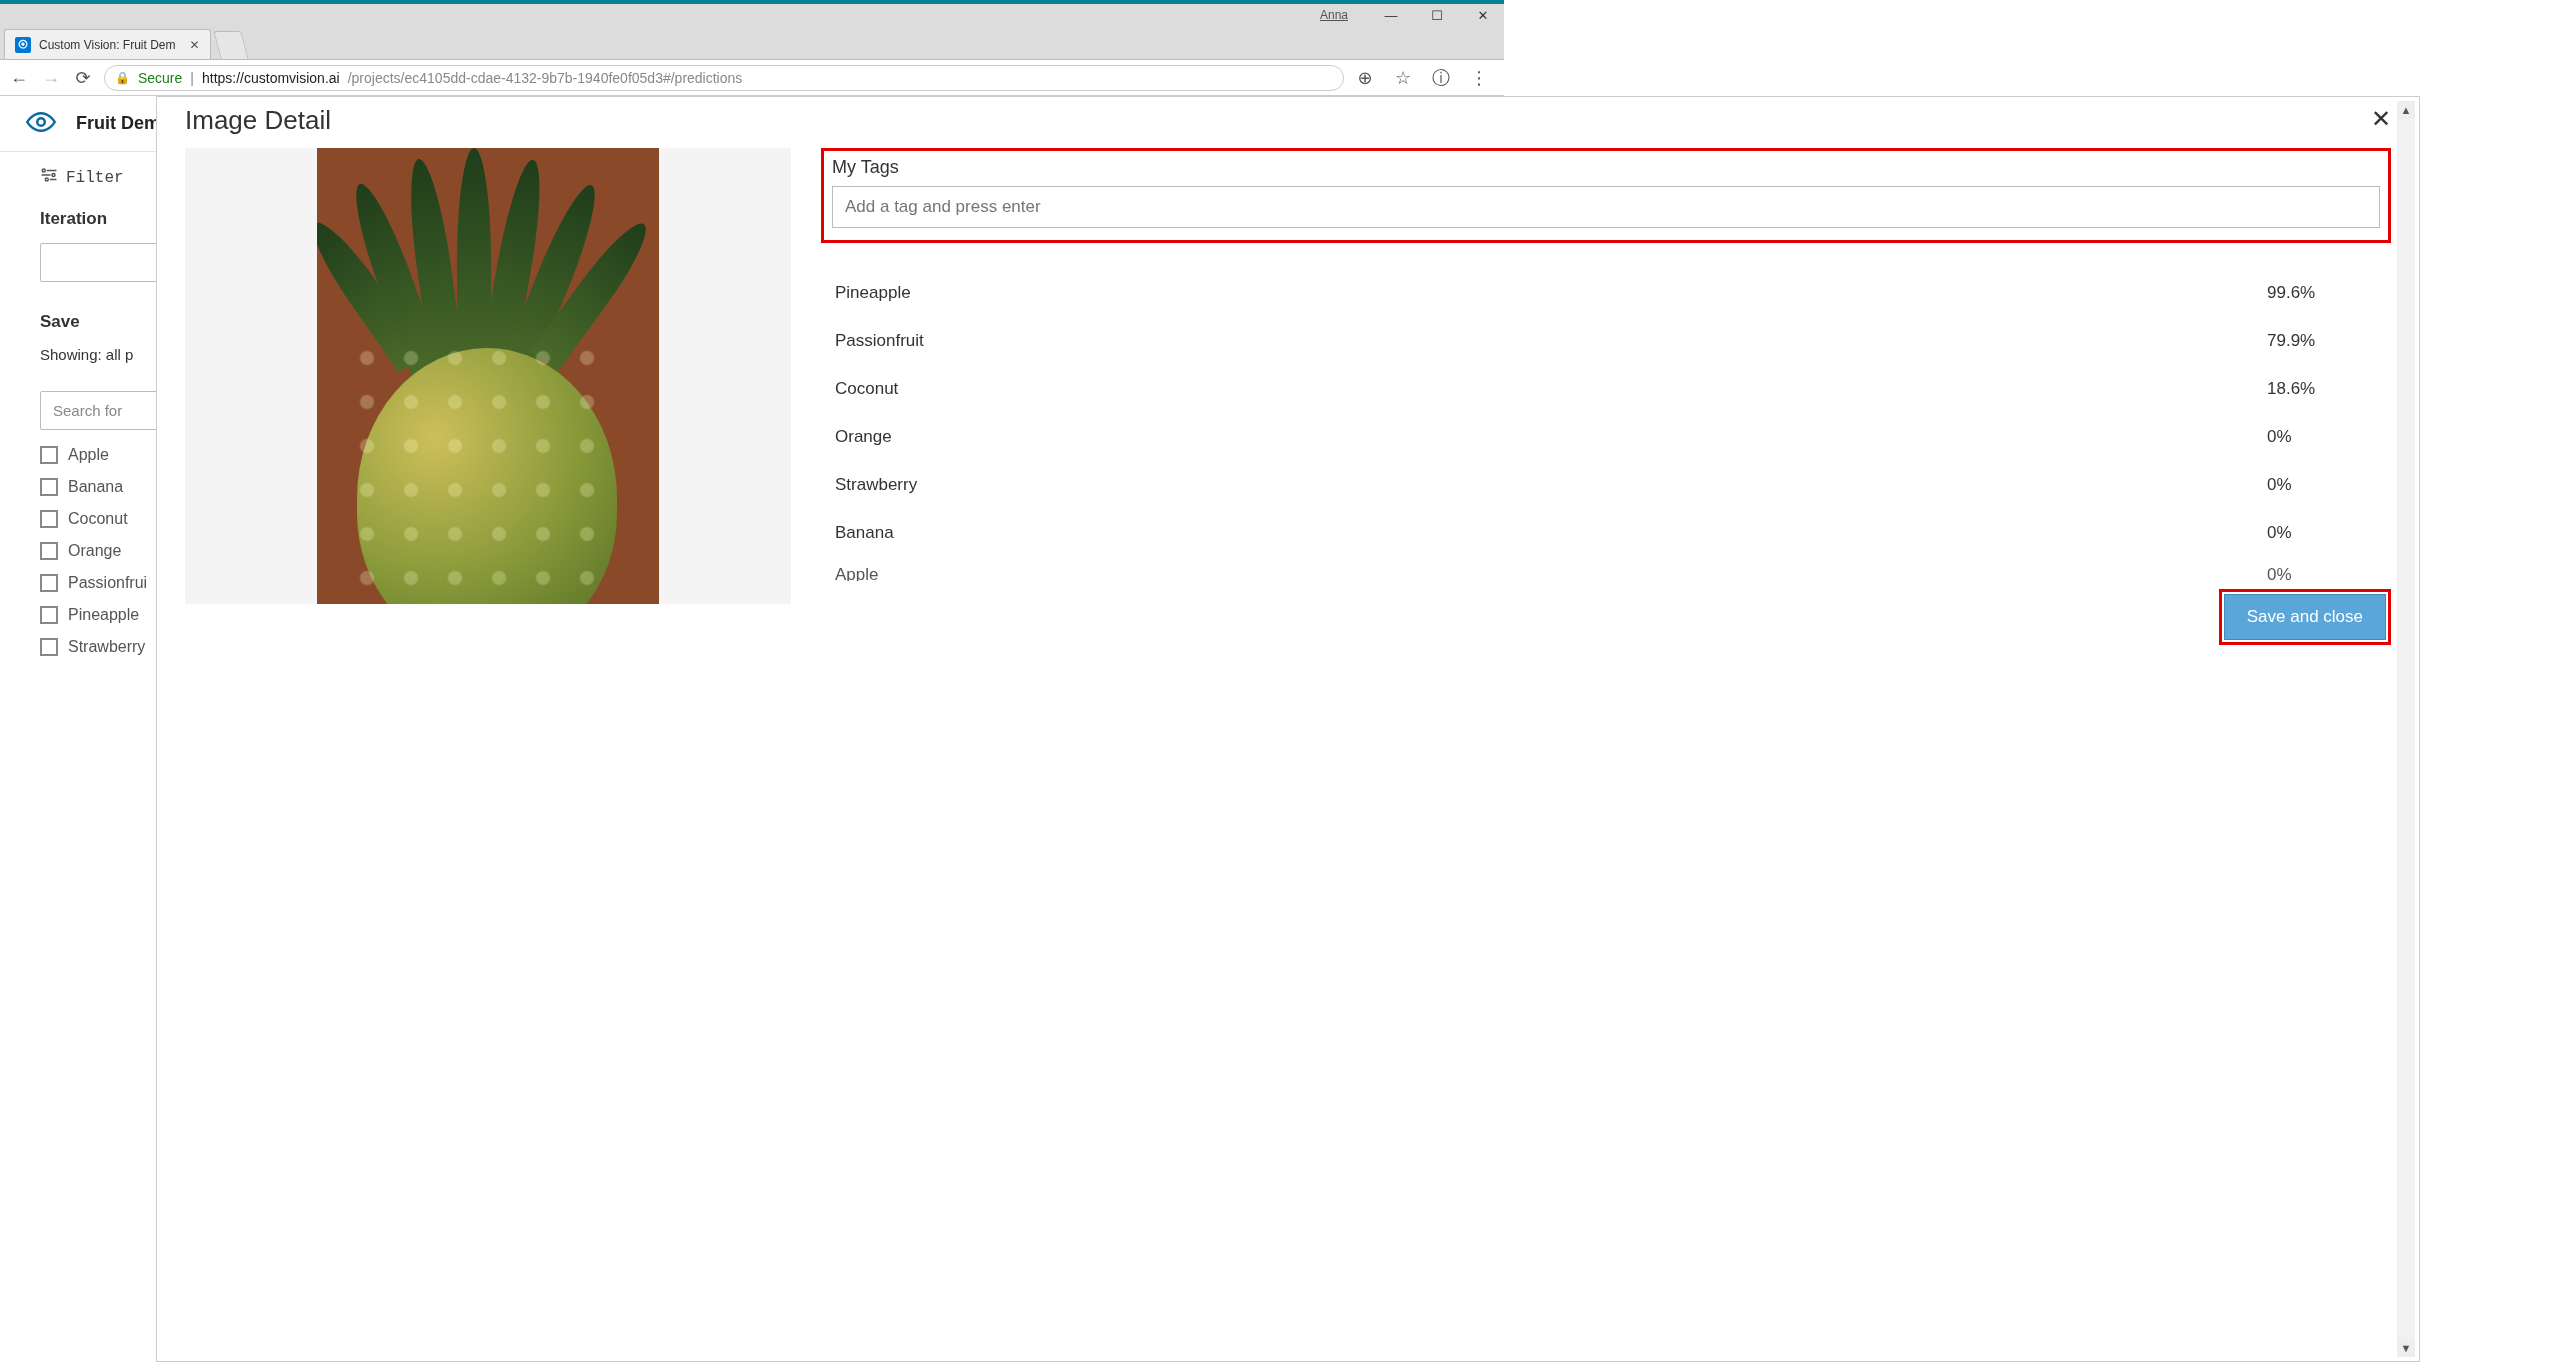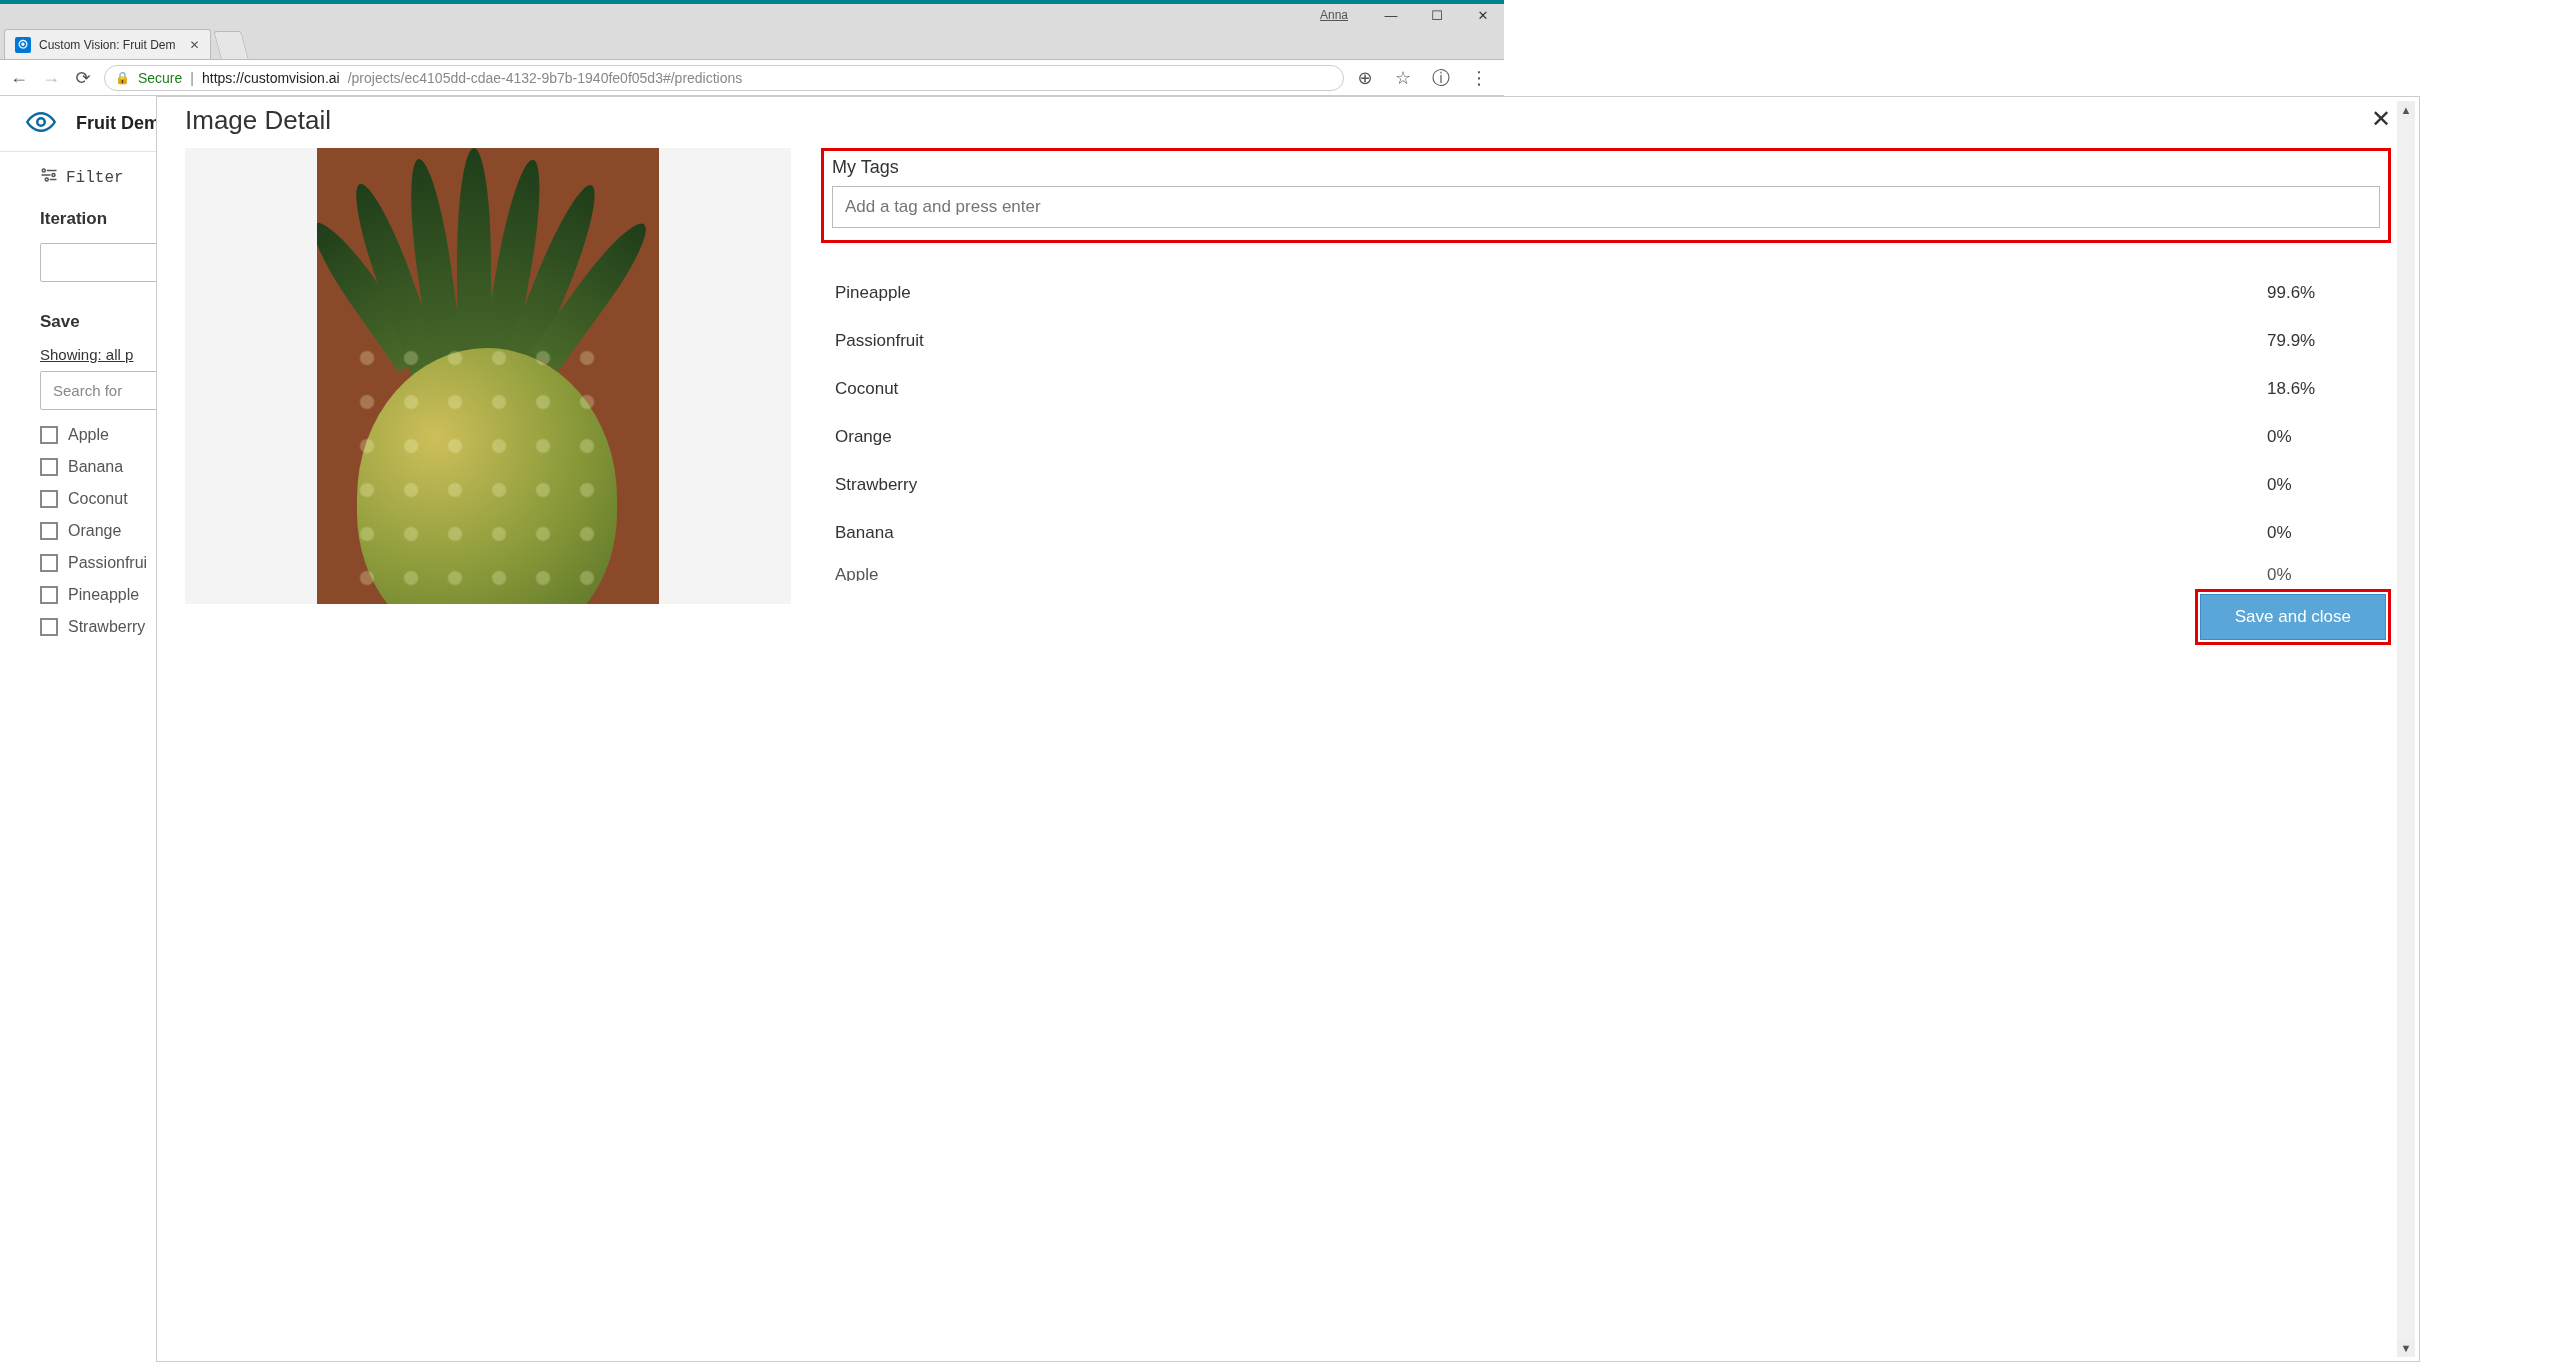--- a/index.html
+++ b/index.html
@@ -38,21 +38,21 @@
   .howto { font-size:16px; color:#555; margin-right:20px;}
   .avatar { width:36px; height:36px; border-radius:50%; background:#d0d0d0; display:flex; align-items:center; justify-content:center;}
   .avatar svg { width:22px; height:22px; fill:#888;}
   
   
   .content-wrap { display:flex; height:calc(801px - 4px - 22px - 34px - 36px - 56px); }
   .sidebar { width:260px; padding:14px 0 14px 40px; color:#333; overflow:hidden;}
   .filter-row { display:flex; align-items:center; gap:8px; font-size:16px; color:#444; margin-bottom:20px;font-family:Liberation Mono, monospace;}
   .section-label { font-size:17px; font-weight:600; margin-bottom:14px;}
   .iter-select { border:1px solid #bbb; border-radius:2px; padding:10px 14px; font-size:15px; width:200px; display:flex; justify-content:flex-end; align-items:center; background:#fff; margin-bottom:30px;}
-  .showing { font-size:15px; color:#333; margin-bottom:8px;text-decoration:underline;}
+  .showing { font-size:15px; color:#333; margin-bottom:28px;}
   .tag-search { border:1px solid #bbb; border-radius:2px; padding:10px 12px; font-size:15px; width:200px; color:#888; margin-bottom:16px;}
   .tag-item { display:flex; align-items:center; gap:10px; font-size:16px; color:#555; margin-bottom:14px;}
   .chk { width:18px; height:18px; border:2px solid #888;}
   
   .main-area { flex:1; position:relative; }
   .pager { position:absolute; top:8px; right:40px; font-size:20px; color:#555;}
   
   
   .help-bubble { position:absolute; bottom:40px; right:58px; width:60px; height:60px; border-radius:50%; background:#004b8d; color:#fff; display:flex; align-items:center; justify-content:center; font-size:30px; font-weight:bold;}
   .help-tail { position:absolute; bottom:36px; right:60px; width:0; height:0; border-left:12px solid transparent; border-right:12px solid transparent; border-top:16px solid #004b8d; transform:rotate(-20deg);}
@@ -79,21 +79,21 @@
   .mytags-input { width:100%; border:1px solid #bbb; padding:10px 12px; font-size:17px; color:#888; background:#fff;}
   
   .table-wrap { position:relative; }
   .prob-table-hdr { background:#ececec; display:flex; padding:12px 14px; font-size:17px; color:#333;}
   .col-tag { flex:1;}
   .col-prob { width:110px; text-align:left;}
   .tag-row { display:flex; padding:14px 14px; font-size:17px; color:#333;}
   .tag-row.cut { height:24px; overflow:hidden; padding-top:8px; color:#555;}
   
   .save-btn-box { border:3px solid #e20000; align-self:flex-end; margin-top:8px; padding:2px;}
-  .save-btn { background:#5aa6d8; color:#fff; font-size:17px; padding:12px 34px; border:1px solid #3a8cc2;}
+  .save-btn { background:#5aa6d8; color:#fff; font-size:17px; padding:12px 22px; border:1px solid #3a8cc2;}
   
   
   .modal-scroll { position:absolute; top:4px; right:4px; bottom:4px; width:18px; display:flex; flex-direction:column; align-items:center;}
   .ms-btn { width:18px; height:18px; font-size:11px; color:#555; background:#eee; display:flex; align-items:center; justify-content:center;}
   .ms-track { flex:1; width:18px; background:#f1f1f1;}
 </style>
 </head>
 <body>
 
 <div class="os-titlebar"></div>

